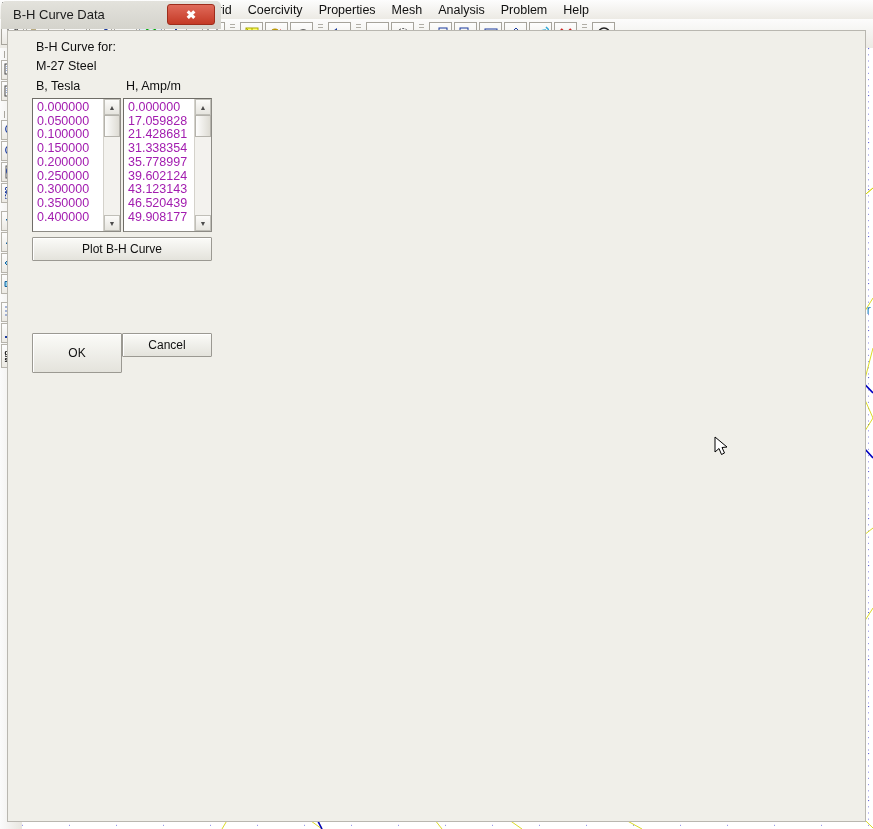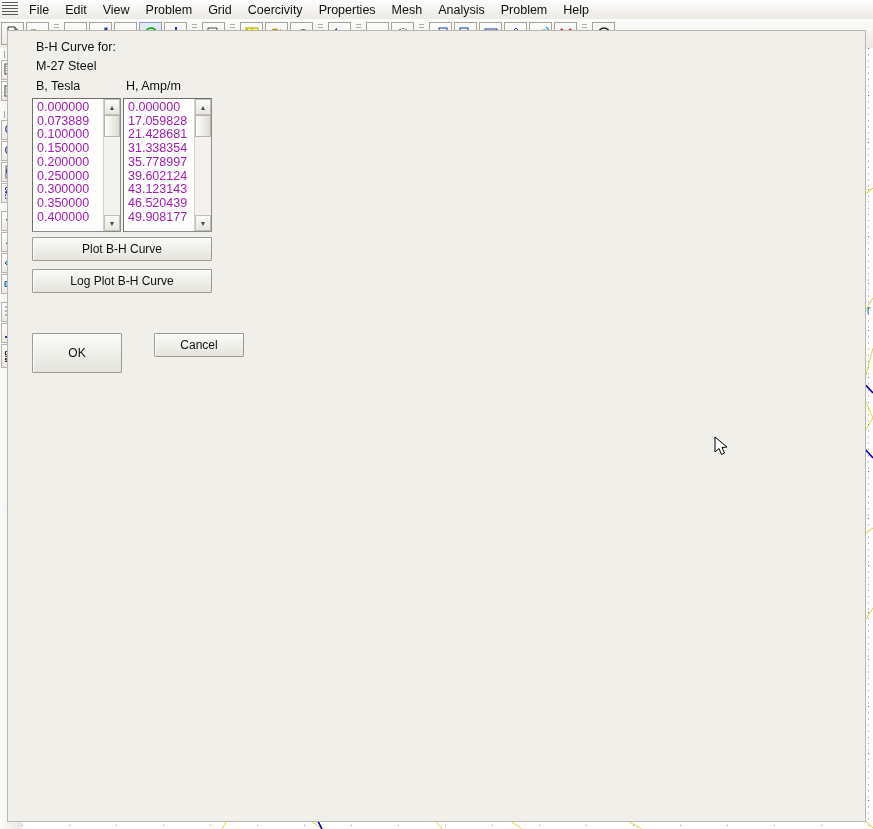--- a/index.html
+++ b/index.html
@@ -934,31 +934,35 @@
     <div class="lbl" style="left:16px;top:349px;">Lam thickness, mm</div>
     <div class="fld" style="left:113px;top:344px;width:85px;height:25px;">0.635</div>
     <div class="lbl" style="left:209px;top:349px;">Lam fill f</div>
     <div class="lbl" style="left:16px;top:381px;">Number of strands</div>
     <div class="fld disabled" style="left:113px;top:376px;width:85px;height:25px;">0</div>
     <div class="lbl" style="left:209px;top:381px;">Strand d</div>
   </div>
 </div>
 
 <div id="bhcurve">
+  <div class="win-title">
+    <span>B-H Curve Data</span>
+    <div class="closebtn red">✖</div>
+  </div>
   <div class="win-body">
     <div style="position:absolute;left:7px;right:7px;top:2px;bottom:7px;background:#f0efe9;border:1px solid #b9b7b0;">
       <div class="lbl" style="left:28px;top:9px;">B-H Curve for:</div>
       <div class="lbl" style="left:28px;top:28px;">M-27 Steel</div>
       <div class="lbl" style="left:28px;top:48px;font-weight:normal;">B, Tesla</div>
       <div class="lbl" style="left:118px;top:48px;">H, Amp/m</div>
 
       <div class="listbox" style="left:24px;top:67px;width:89px;height:134px;">
         <div class="items" id="blist">
             <div>0.000000</div>
-            <div>0.073889</div>
+            <div>0.050000</div>
             <div>0.100000</div>
             <div>0.150000</div>
             <div>0.200000</div>
             <div>0.250000</div>
             <div>0.300000</div>
             <div>0.350000</div>
             <div>0.400000</div>
           </div>
         <div class="vsb">
           <div class="sbbtn">▲</div>
@@ -980,22 +984,21 @@
             <div>49.908177</div>
           </div>
         <div class="vsb">
           <div class="sbbtn">▲</div>
           <div class="sbthumb" style="position:absolute;top:16px;left:0;width:16px;height:22px;"></div>
           <div class="sbbtn" style="position:absolute;bottom:0;left:0;">▼</div>
         </div>
       </div>
 
       <div class="btn" style="left:24px;top:206px;width:180px;height:24px;">Plot B-H Curve</div>
-      <div class="btn" style="left:24px;top:238px;width:180px;height:24px;">Log Plot B-H Curve</div>
       <div class="btn" style="left:24px;top:302px;width:90px;height:40px;">OK</div>
-      <div class="btn" style="left:114px;top:302px;width:90px;height:24px;margin-left:32px;">Cancel</div>
+      <div class="btn" style="left:114px;top:302px;width:90px;height:24px;">Cancel</div>
     </div>
   </div>
 </div>
 
 <svg class="cursorarrow" style="left:714px;top:436px;" width="16" height="22" viewBox="0 0 16 22">
   <path d="M1 1 L1 16 L5 12.5 L7.5 18.5 L10.5 17 L8 11.5 L13 11 Z" fill="#fff" stroke="#000" stroke-width="1"></path>
 </svg>
 
 </body></html>

